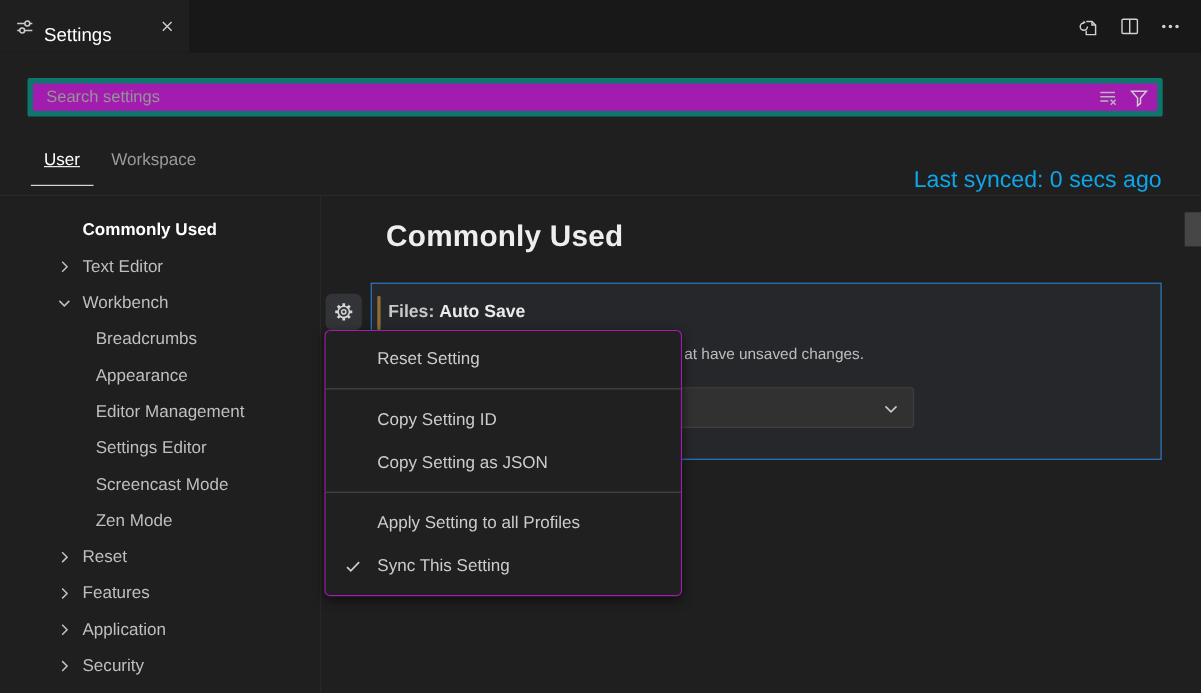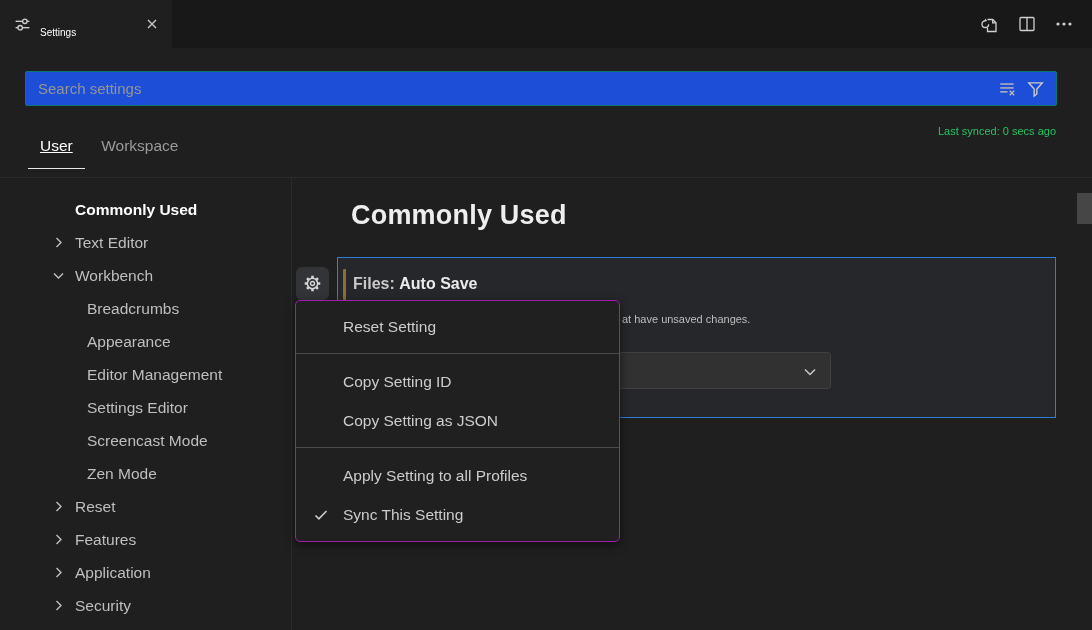--- a/index.html
+++ b/index.html
@@ -12,51 +12,51 @@
   }
   .app { position:absolute; inset:0; }
 
   
   .tabbar { position:absolute; left:0; top:0; right:0; height:48px; background:#181818; }
   .tab {
     position:absolute; left:0; top:0; width:172px; height:48px;
     background:#1f1f20; display:flex; align-items:center; padding-left:14px; gap:9px;
     cursor:pointer;
   }
-  .tab-title { color:#ffffff; font-size:10px;margin-top:16px; }
+  .tab-title { color:#ffffff; font-size:17px;margin-top:16px; }
   .tab-close { margin-left:auto; margin-right:12px; display:flex; align-items:center; cursor:pointer; }
   .tab-actions {
     position:absolute; right:18px; top:0; height:48px;
     display:flex; align-items:center; gap:17px;
   }
   .tab-actions .icon-btn { display:flex; align-items:center; cursor:pointer; }
 
   
   .search-wrap { position:absolute; left:25px; top:71px; width:1032px; height:35px; }
   .search-input {
     width:100%; height:100%;
-    background:#1d4ed8; border:1px solid #0f766e; border-radius:2px;
+    background:#a21caf; border:5px solid #0f766e; border-radius:2px;
     color:#d4d4d4; font-size:15px; font-family:"Liberation Sans", sans-serif;
     padding:0 70px 0 12px; outline:none;
   }
   .search-input::placeholder { color:#959595; }
   .s-icon { position:absolute; top:8px; display:flex; cursor:pointer; }
   .s-icon.clear { right:40px; }
   .s-icon.filter { right:12px; }
 
   
   .scope-row { position:absolute; left:0; top:128px; right:0; height:49px; }
   .scope-tab {
     display:inline-block; padding:9px 12px 13px; margin-left:0;
     font-size:15.5px; color:#9a9a9a; cursor:pointer;
     border-bottom:1.5px solid transparent;
   }
   .scope-tab:first-child { margin-left:28px;text-decoration:underline; }
   .scope-tab.active { color:#ffffff; border-bottom-color:#e8e8e8; }
-  .last-synced { position:absolute; right:36px; top:125px; font-size:11px; color:#22c55e; }
+  .last-synced { position:absolute; right:36px; top:152px; font-size:21px; color:#0ea5e9; }
   .header-divider { position:absolute; left:0; right:0; top:177px; height:1px; background:#2b2b2c; }
 
   
   .toc { position:absolute; left:0; top:178px; width:291px; bottom:0; padding-top:15px; }
   .toc-item { height:33px; display:flex; align-items:center; font-size:15.5px; color:#bfbfbf; cursor:pointer; }
   .toc-item .chev { width:17px; margin-left:50px; margin-right:8px; display:flex; align-items:center; }
   .toc-item.lvl1.nochev { padding-left:75px; }
   .toc-item.lvl2 { padding-left:87px; }
   .toc-item.selected { color:#ffffff; font-weight:700; }
   .sash { position:absolute; left:291px; top:178px; width:1px; bottom:0; background:#2a2a2b; cursor:col-resize; }
@@ -64,21 +64,21 @@
   
   .heading { position:absolute; left:351px; top:200px; font-size:27px; font-weight:700; color:#eeeeee; letter-spacing:.2px; }
 
   .setting-box {
     position:absolute; left:337px; top:257px; width:719px; height:161px;
     border:1px solid #2b7fd4; background:#26272a;
   }
   .modified-bar { position:absolute; left:5px; top:11px; width:3px; height:31px; background:#8f6e33; border-radius:1px; }
   .setting-title { position:absolute; left:15px; top:17px; font-size:16px; font-weight:600; color:#c9c9c9; }
   .setting-title .name { color:#ebebeb; font-weight:700;margin-top:44px; }
-  .setting-desc { position:absolute; left:284px; top:55px; font-size:11px; color:#bdbdbd; }
+  .setting-desc { position:absolute; left:284px; top:55px; font-size:14px; color:#bdbdbd; }
   .setting-select {
     position:absolute; left:14px; top:94px; width:479px; height:37px;
     background:#313132; border:1px solid #404041; border-radius:3px; cursor:pointer;
   }
   .setting-select .chev { position:absolute; right:11px; top:10px; }
   .gear-btn {
     position:absolute; left:296px; top:267px; width:33px; height:33px;
     background:#333437; border-radius:6px; display:flex; align-items:center; justify-content:center;
     cursor:pointer;
   }

